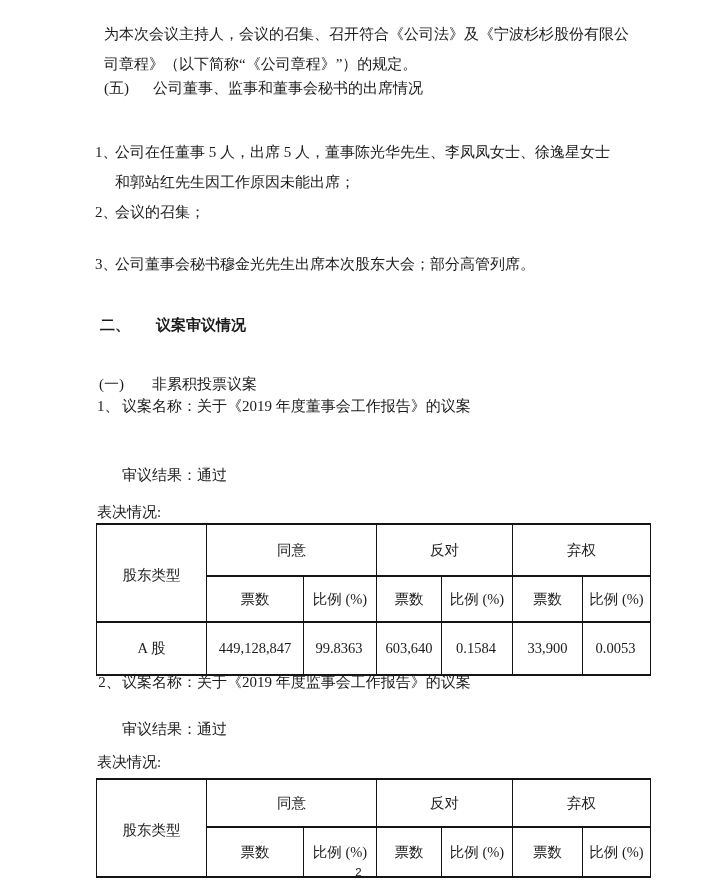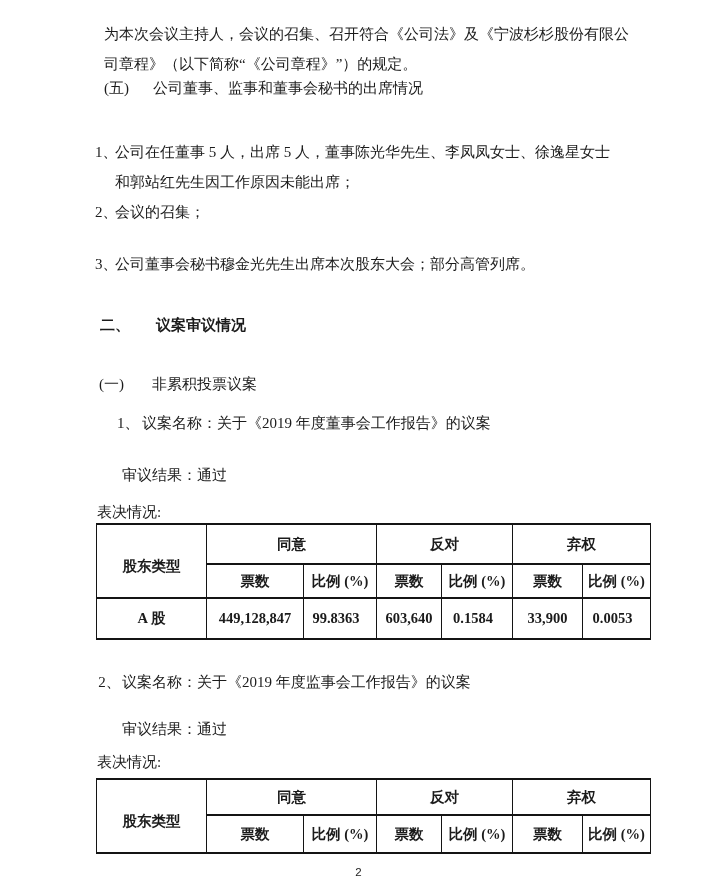--- a/index.html
+++ b/index.html
@@ -23,21 +23,21 @@
   .att .itext { margin-left: 20px; }
   .item1 { top: 137px; }
   .item2 { top: 197px; }
   .item3 { top: 249px; }
   .h2 { left: 100px; top: 310px; font-weight: bold; line-height: 30px; }
   .h2 .num { display: inline-block; width: 56px; }
   .sub1 { left: 99px; top: 369px; line-height: 30px; }
   .sub1 .num { display: inline-block; width: 53px; }
   .ptitle { left: 97px; line-height: 30px; }
   .ptitle .num { display: inline-block; width: 25px; }
-  .p1t { top: 408px; margin-left: 20px; }
+  .p1t { top: 391px; }
   .p2t { top: 667px; text-align: center; }
   .presult { left: 122px; line-height: 30px; }
   .p1r { top: 460px; }
   .p2r { top: 714px; }
   .vlabel { left: 97px; line-height: 30px; }
   .v1 { top: 497px; }
   .v2 { top: 747px; }
   .vtable {
     border-collapse: collapse;
     table-layout: fixed;
@@ -45,24 +45,23 @@
     font-size: 14.5px;
   }
   .t1 { left: 96px; top: 523px; }
   .t2 { left: 96px; top: 778px; }
   .vtable td {
     border: 1px solid #141414;
     border-top-width: 2px;
     border-bottom-width: 2px;
     text-align: center;
     vertical-align: middle;
-    padding: 0;
+    padding: 6px;
     overflow: hidden;
     white-space: nowrap;
-    font-weight: bold;
   }
   .t1 tr.r1 td { height: 38px; }
   .t1 tr.r2 td { height: 32px; }
   .t1 tr.r3 td { height: 39px; }
   .t2 tr.r1 td { height: 34px; }
   .t2 tr.r2 td { height: 36px; }
   .c-type { vertical-align: top; padding-top: 10px !important; margin-left: 46px; }
   .num-r { text-align: center; padding-right: 8px !important; }
   .pgnum {
     left: 0; top: 866px; width: 717px;

